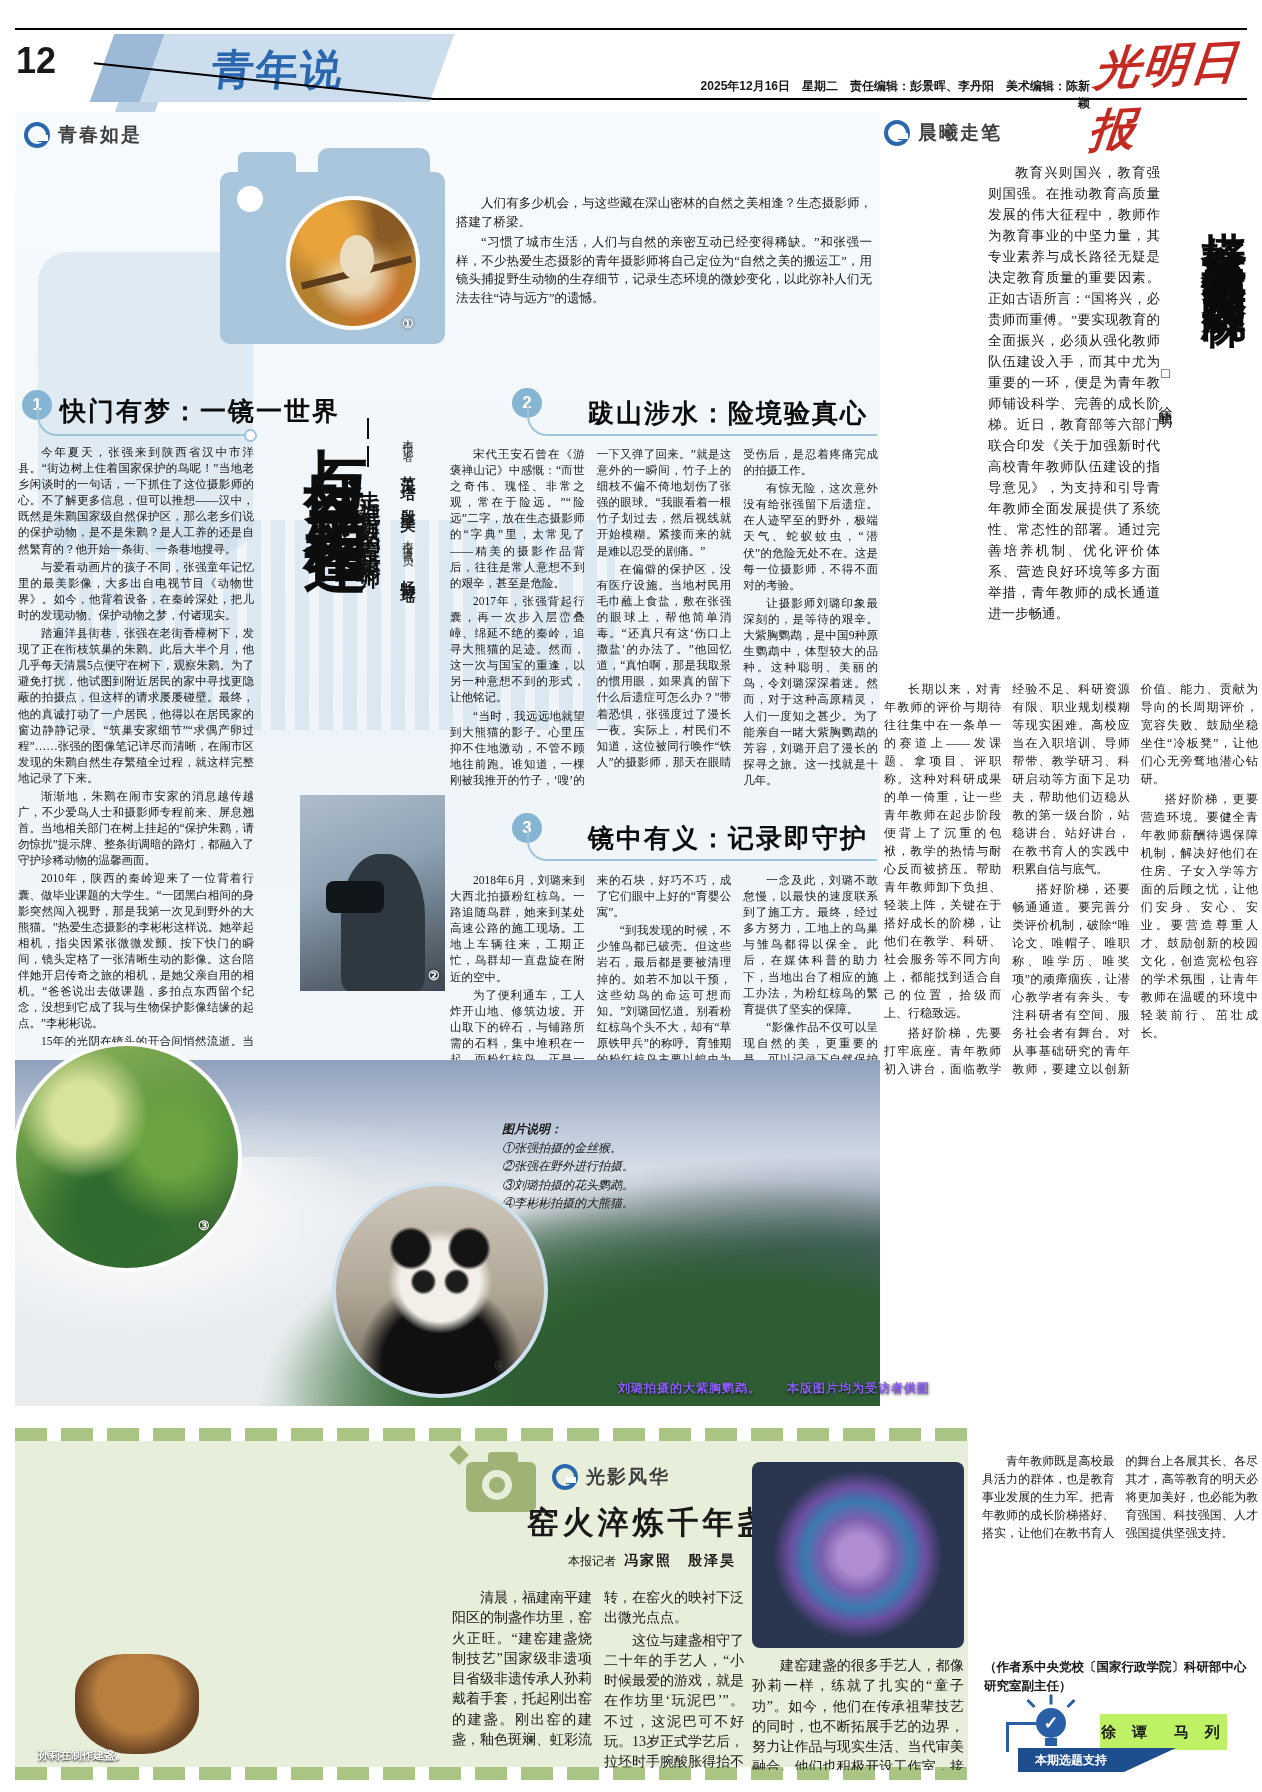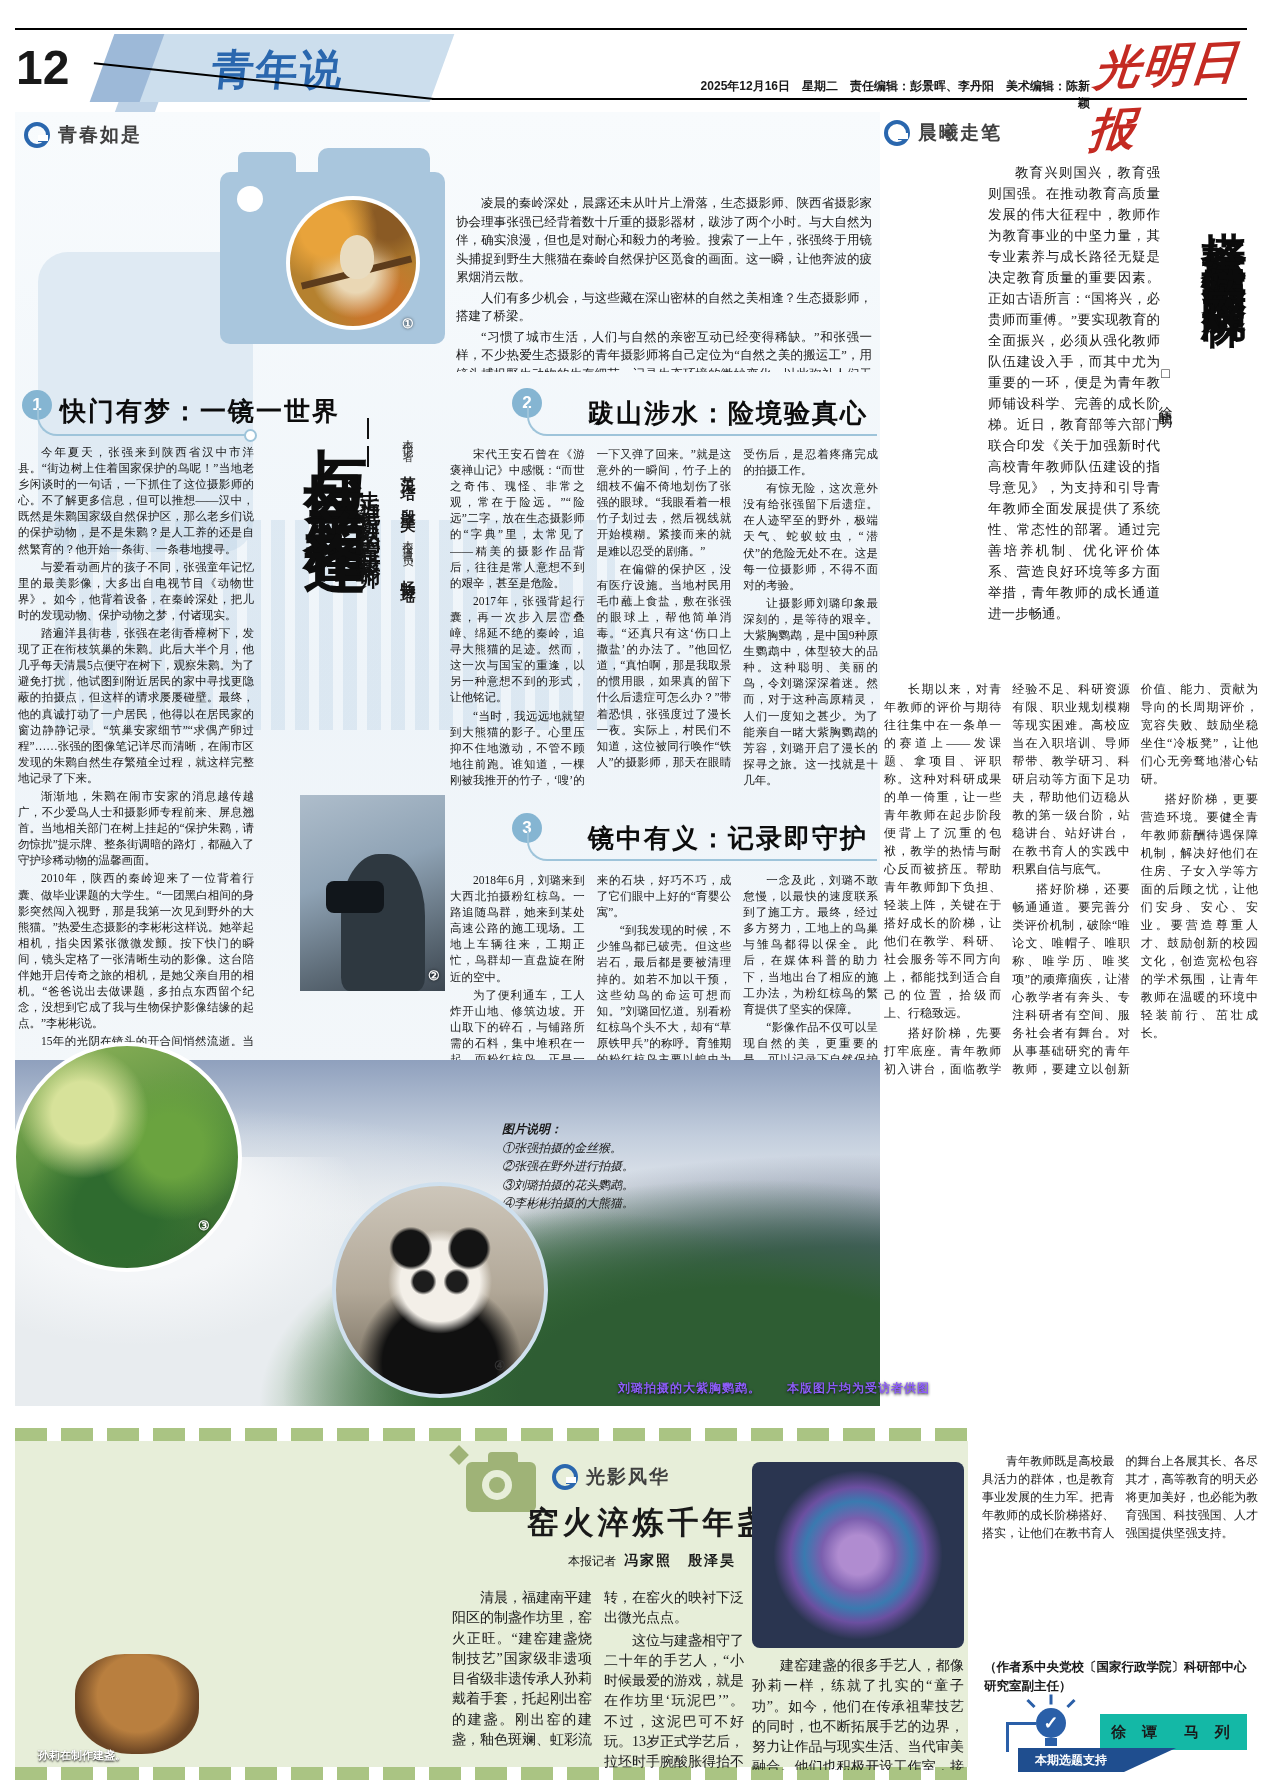--- a/index.html
+++ b/index.html
@@ -3,21 +3,21 @@
 <meta charset="utf-8">
 <style>
   html,body{margin:0;padding:0;background:#ffffff;}
   body{width:1262px;height:1792px;position:relative;overflow:hidden;
        font-family:"Liberation Serif","DejaVu Serif",serif;color:#191919;}
   .abs{position:absolute;}
   .jt{text-align:justify;text-justify:inter-character;overflow:hidden;}
   .jt p{margin:0 0 2px 0;text-indent:2em;}
   
   .topline{left:15px;top:28px;width:1232px;height:2px;background:#000;}
-  .pagenum{left:16px;top:40px;font-family:"Liberation Sans",sans-serif;font-size:48px;font-weight:bold;}
+  .pagenum{left:16px;top:40px;font-family:"Liberation Sans",sans-serif;font-size:36px;font-weight:bold;}
   .hshape{top:34px;height:68px;transform:skewX(-20deg);}
   .hshape.s1{left:102px;width:52px;background:#9db9d8;}
   .hshape.s2{left:152px;width:290px;background:#ccdeed;}
   .hshape.s3{left:128px;top:40px;height:72px;width:40px;background:#bed2e6;}
   .sectitle{left:212px;top:42px;font-family:"Liberation Sans",sans-serif;font-size:42px;font-weight:900;
             color:#2a67ae;transform:skewX(-6deg);letter-spacing:2px;}
   .dateline{left:700px;top:78px;width:390px;font-family:"Liberation Sans",sans-serif;
             font-size:12px;font-weight:bold;text-align:right;}
   .masthead{left:1092px;top:34px;font-size:46px;font-weight:900;color:#c42a22;
             font-style:italic;transform:skewX(-8deg) rotate(-3deg);letter-spacing:2px;}
@@ -143,21 +143,21 @@
           font-size:45px;font-weight:900;letter-spacing:6px;color:#0b0b0b;}
   .rauthor{left:1156px;top:366px;height:160px;writing-mode:vertical-rl;font-size:14px;letter-spacing:5px;}
   .rcolsB{left:884px;top:680px;width:374px;height:744px;column-count:3;column-gap:11px;font-size:12px;line-height:18px;}
   .rcolsC{left:982px;top:1452px;width:276px;height:198px;column-count:2;column-gap:11px;font-size:12px;line-height:18px;}
   .rnote{left:984px;top:1658px;width:272px;font-size:12.5px;font-weight:bold;line-height:1.5;}
   
   .bulb{left:1036px;top:1708px;width:30px;height:30px;background:#2a5fa8;border-radius:50%;
         color:#fff;text-align:center;line-height:30px;font-size:18px;font-weight:bold;}
   .bulb::before{content:"";position:absolute;left:9px;bottom:-8px;width:12px;height:8px;background:#2a5fa8;}
   .ray{position:absolute;width:10px;height:3px;background:#2a5fa8;}
-  .namesbar{left:1100px;top:1714px;width:147px;height:36px;background:#14b8a6;
+  .namesbar{left:1100px;top:1714px;width:127px;height:36px;background:#bef264;
             text-align:center;line-height:36px;font-size:15px;font-weight:bold;letter-spacing:6px;}
   .labelbar{left:1018px;top:1748px;width:106px;height:24px;background:#1f4e8f;color:#fff;
             text-align:center;line-height:24px;font-family:"Liberation Sans",sans-serif;font-size:12px;font-weight:bold;}
   .tri{left:1124px;top:1748px;width:0;height:0;border-top:24px solid #1f4e8f;border-right:52px solid transparent;}
   .connector{left:1006px;top:1722px;width:30px;height:3px;background:#2a5fa8;}
   .connector2{left:1006px;top:1722px;width:3px;height:30px;background:#2a5fa8;}
 </style>
 </head>
 <body>
 
@@ -184,21 +184,20 @@
 
 <div class="abs cam-hump"></div>
 <div class="abs cam-hump2"></div>
 <div class="abs cam-body"></div>
 <div class="abs cam-dot"></div>
 <div class="abs lens-ring"></div>
 <div class="abs monkey"></div>
 <div class="abs photolabel" style="left:402px;top:316px;">①</div>
 
 <div class="abs intro jt">
-  <p>凌晨的秦岭深处，晨露还未从叶片上滑落，生态摄影师、陕西省摄影家协会理事张强已经背着数十斤重的摄影器材，跋涉了两个小时。与大自然为伴，确实浪漫，但也是对耐心和毅力的考验。搜索了一上午，张强终于用镜头捕捉到野生大熊猫在秦岭自然保护区觅食的画面。这一瞬，让他奔波的疲累烟消云散。</p>
   <p>人们有多少机会，与这些藏在深山密林的自然之美相逢？生态摄影师，搭建了桥梁。</p>
   <p>“习惯了城市生活，人们与自然的亲密互动已经变得稀缺。”和张强一样，不少热爱生态摄影的青年摄影师将自己定位为“自然之美的搬运工”，用镜头捕捉野生动物的生存细节，记录生态环境的微妙变化，以此弥补人们无法去往“诗与远方”的遗憾。</p>
 
 </div>
 
 <div class="abs vhead">与自然之美相逢</div>
 <div class="abs vsub">——走近记录自然的青年摄影师</div>
 <div class="abs vbyline">
   <span class="role">本报记者</span>
   <span class="nm">范天培</span>

